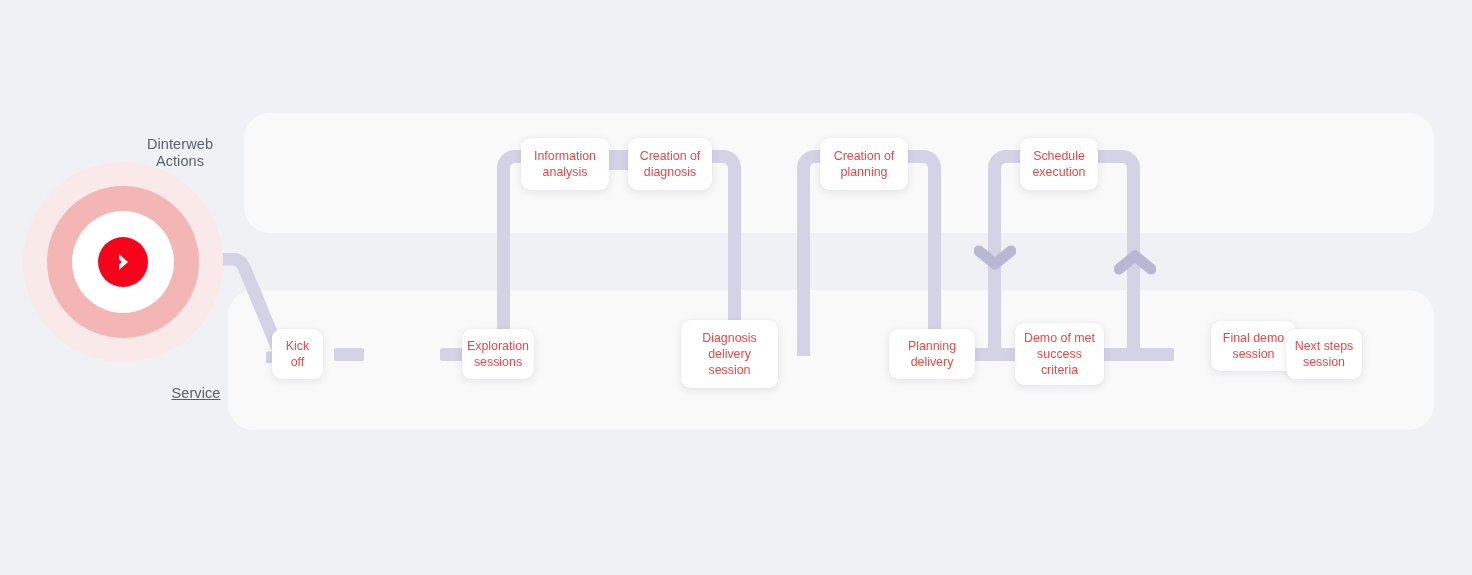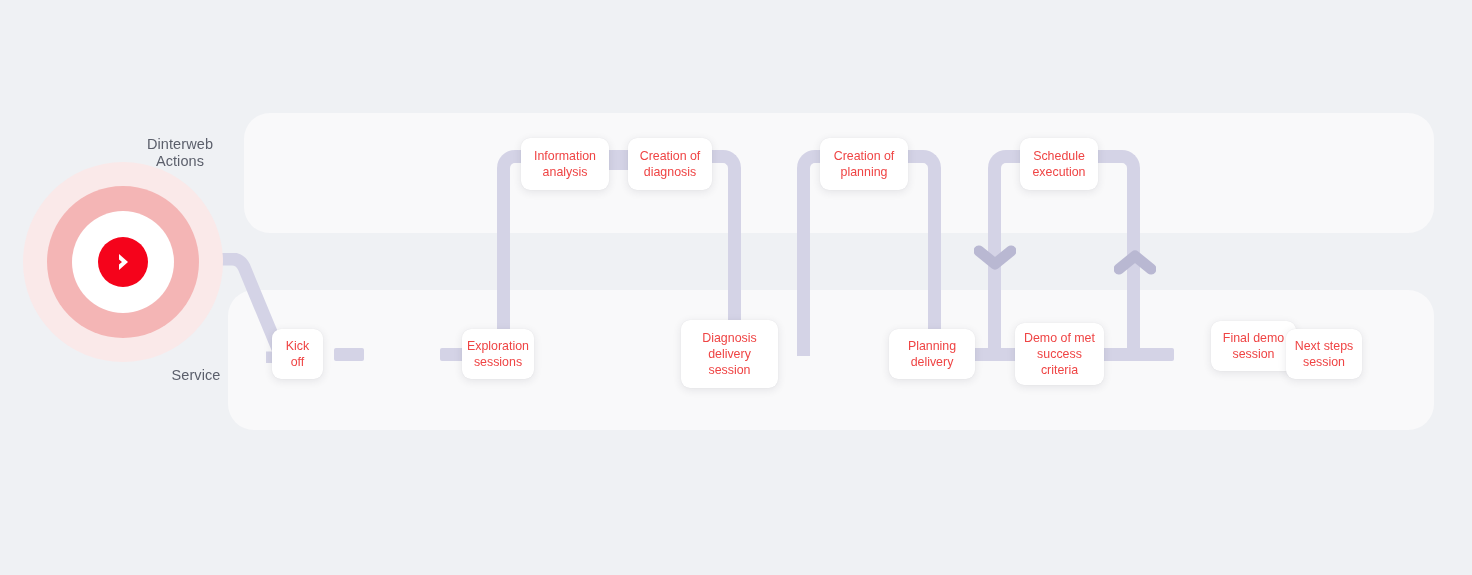--- a/index.html
+++ b/index.html
@@ -49,22 +49,23 @@
     letter-spacing: .1px;
     white-space: pre-line;
   }
   #label-actions {
     left: 120px;
     top: 136px;
     width: 120px;
   }
   #label-service {
     left: 140px;
-    top: 367px;
+    top: 385px;
     width: 112px;
+    text-decoration: underline;
   }
 
   
   #logo {
     position: absolute;
     left: 23px;
     top: 162px;
     width: 200px;
     height: 200px;
   }

